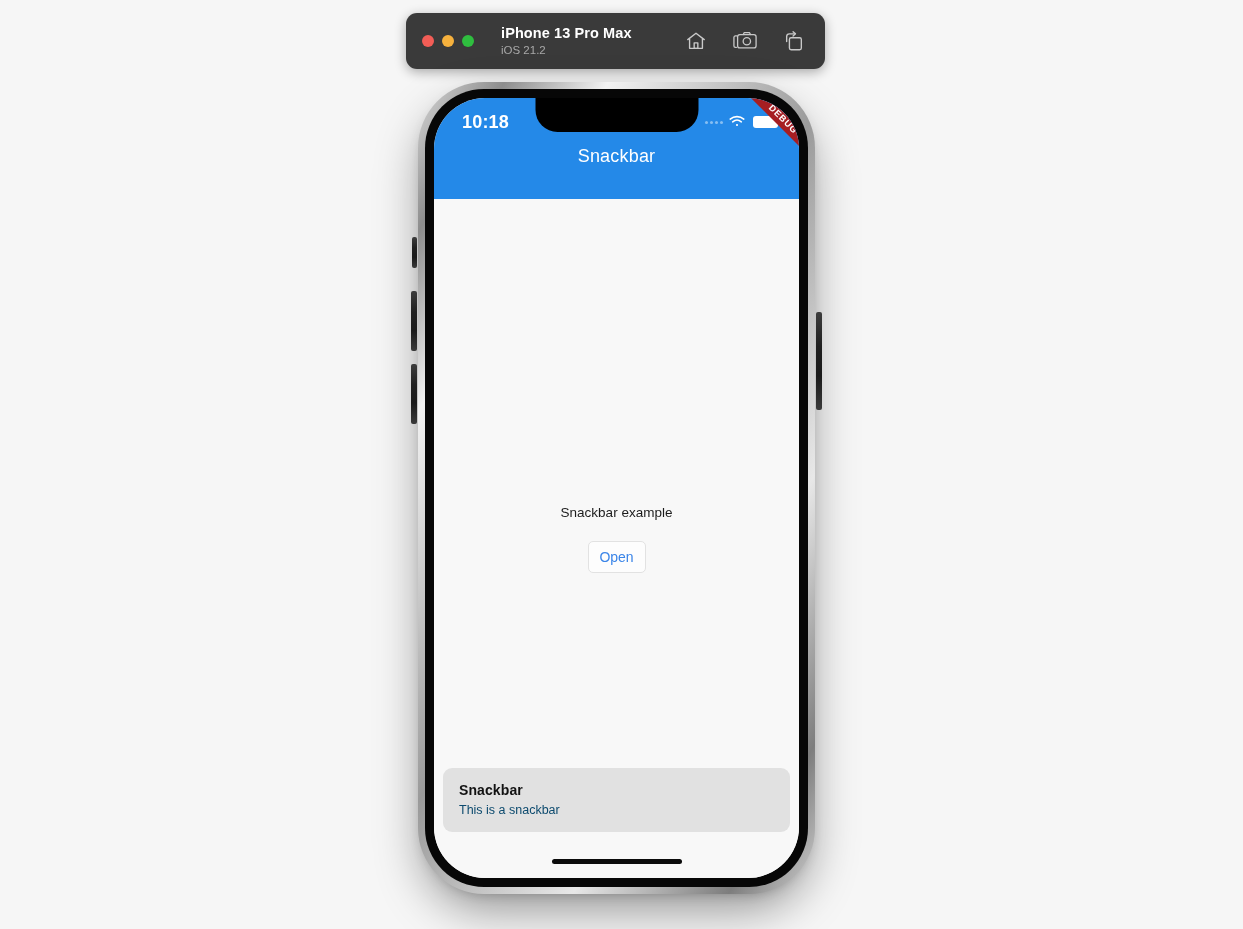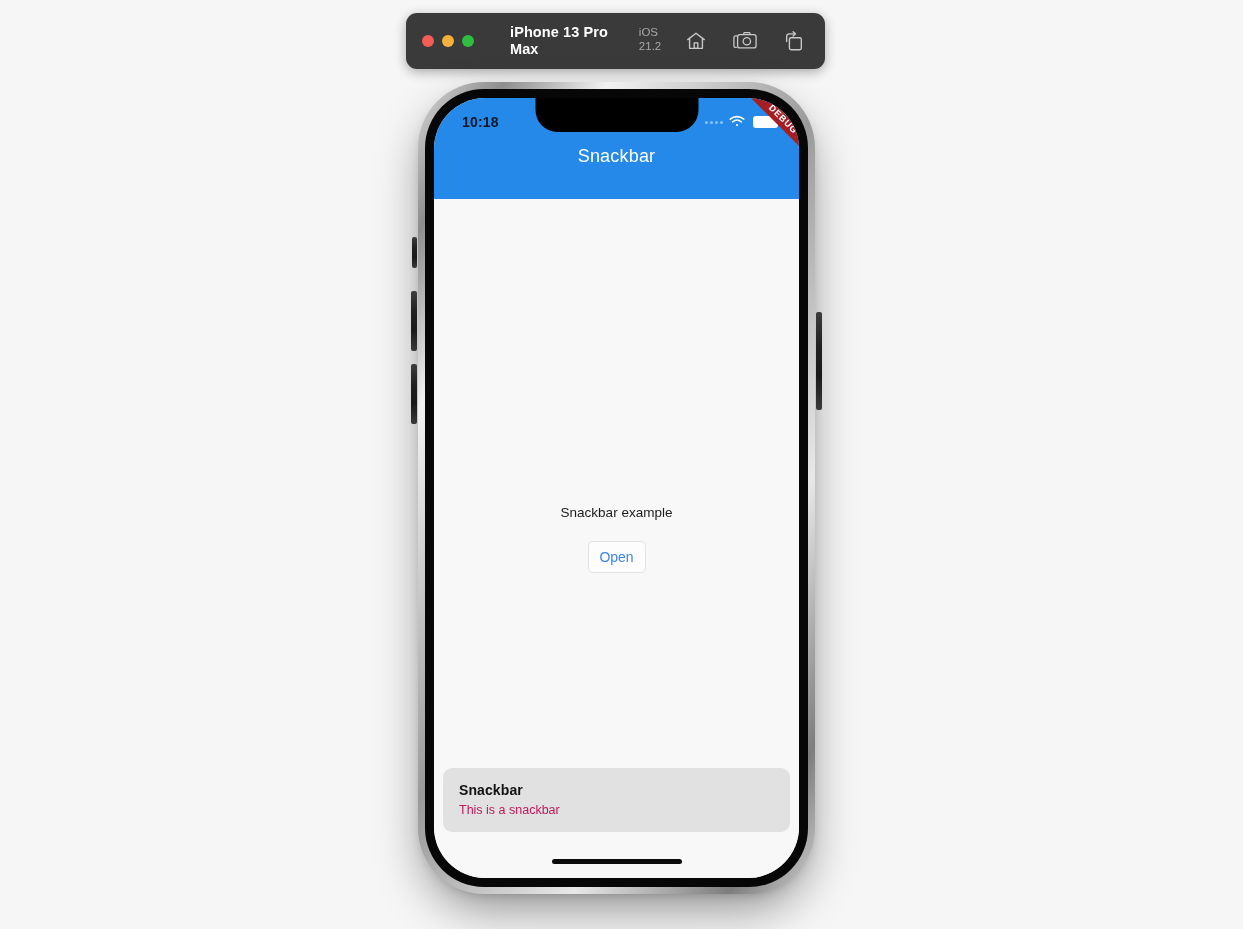--- a/index.html
+++ b/index.html
@@ -43,23 +43,23 @@
     width: 12px;
     height: 12px;
     border-radius: 50%;
     display: block;
   }
   .tl-red    { background: #f25d56; }
   .tl-yellow { background: #f6b13d; }
   .tl-green  { background: #2fbe3f; }
 
   .sim-device-info {
-    margin-left: 36px;
-    display: flex;
-    flex-direction: row;
+    margin-left: 27px;
+    display: flex;
+    flex-direction: column;
     justify-content: flex-start;
     line-height: 1.15;
   }
   .sim-device-name {
     color: #ffffff;
     font-size: 14.5px;
     font-weight: bold;
     letter-spacing: 0.1px;
   }
   .sim-os-version {
@@ -159,22 +159,22 @@
 
   .status-bar {
     position: relative;
     height: 44px;
     display: flex;
     align-items: center;
     padding: 0 21px 0 28px;
     z-index: 4;
   }
   .status-time {
-    color: #0f172a;
-    font-size: 14px;
+    color: #ffffff;
+    font-size: 18px;
     font-weight: bold;
     letter-spacing: 0.2px;
     margin-top: 4px;
   }
   .status-right {
     margin-left: auto;
     display: flex;
     align-items: center;
     gap: 6px;
     margin-top: 4px;
@@ -289,21 +289,21 @@
   }
   .snackbar-title {
     font-size: 14px;
     font-weight: bold;
     color: #121212;
     letter-spacing: 0.1px;
   }
   .snackbar-message {
     margin-top: 5px;
     font-size: 12.5px;
-    color: #be185d;
+    color: #0c4a6e;
   }
 
   .home-indicator {
     position: absolute;
     left: 50%;
     transform: translateX(-50%);
     bottom: 14px;
     width: 130px;
     height: 5px;
     border-radius: 3px;

